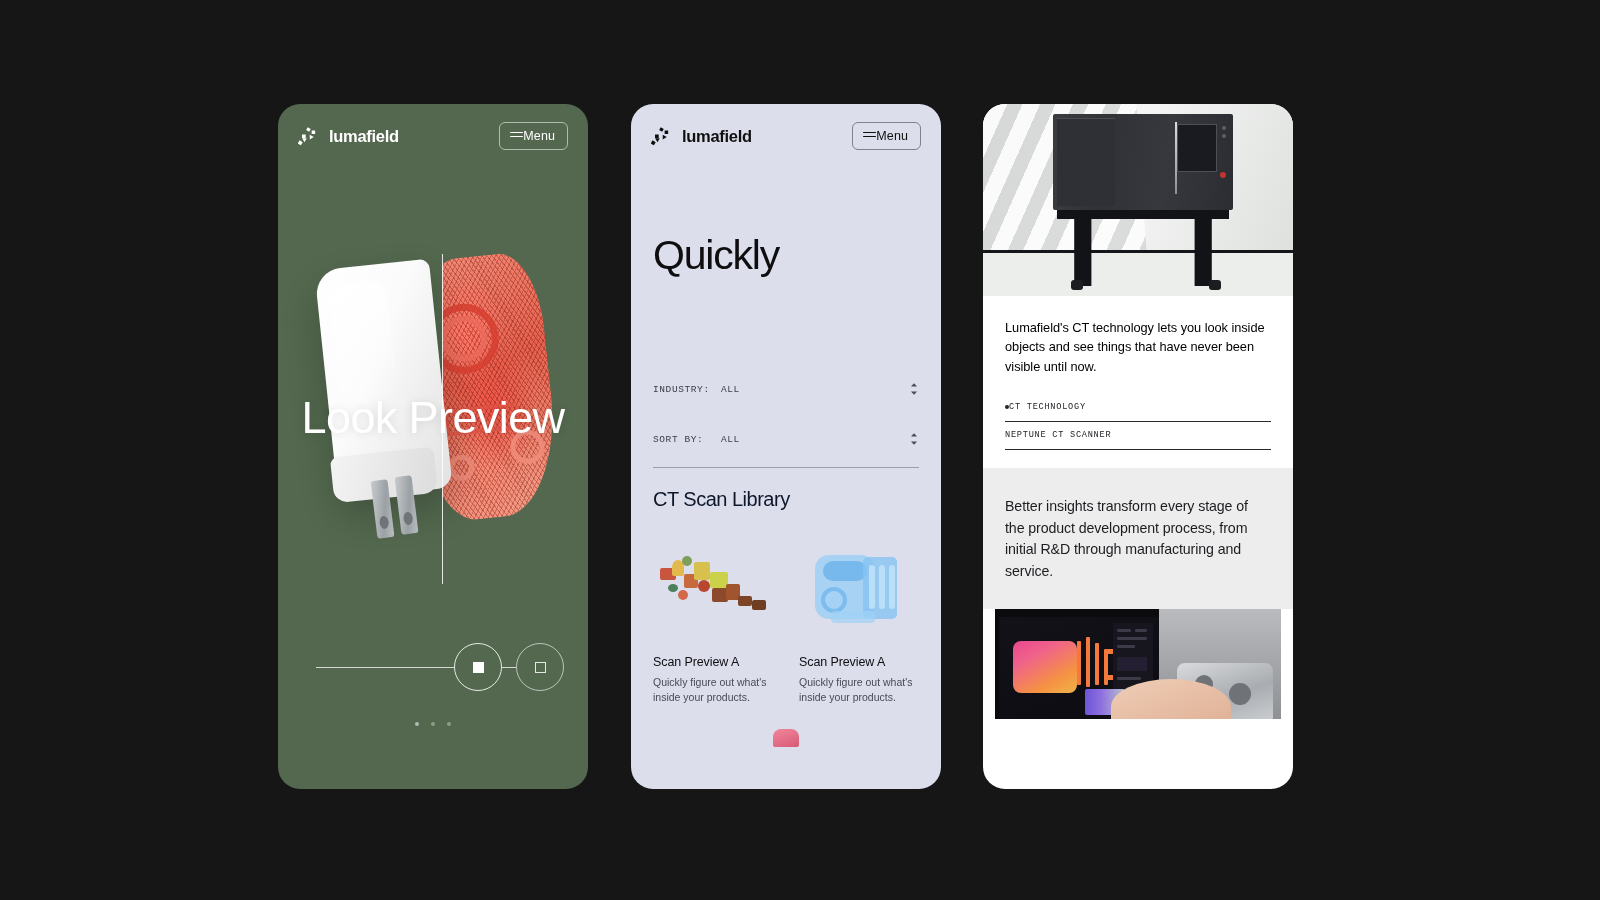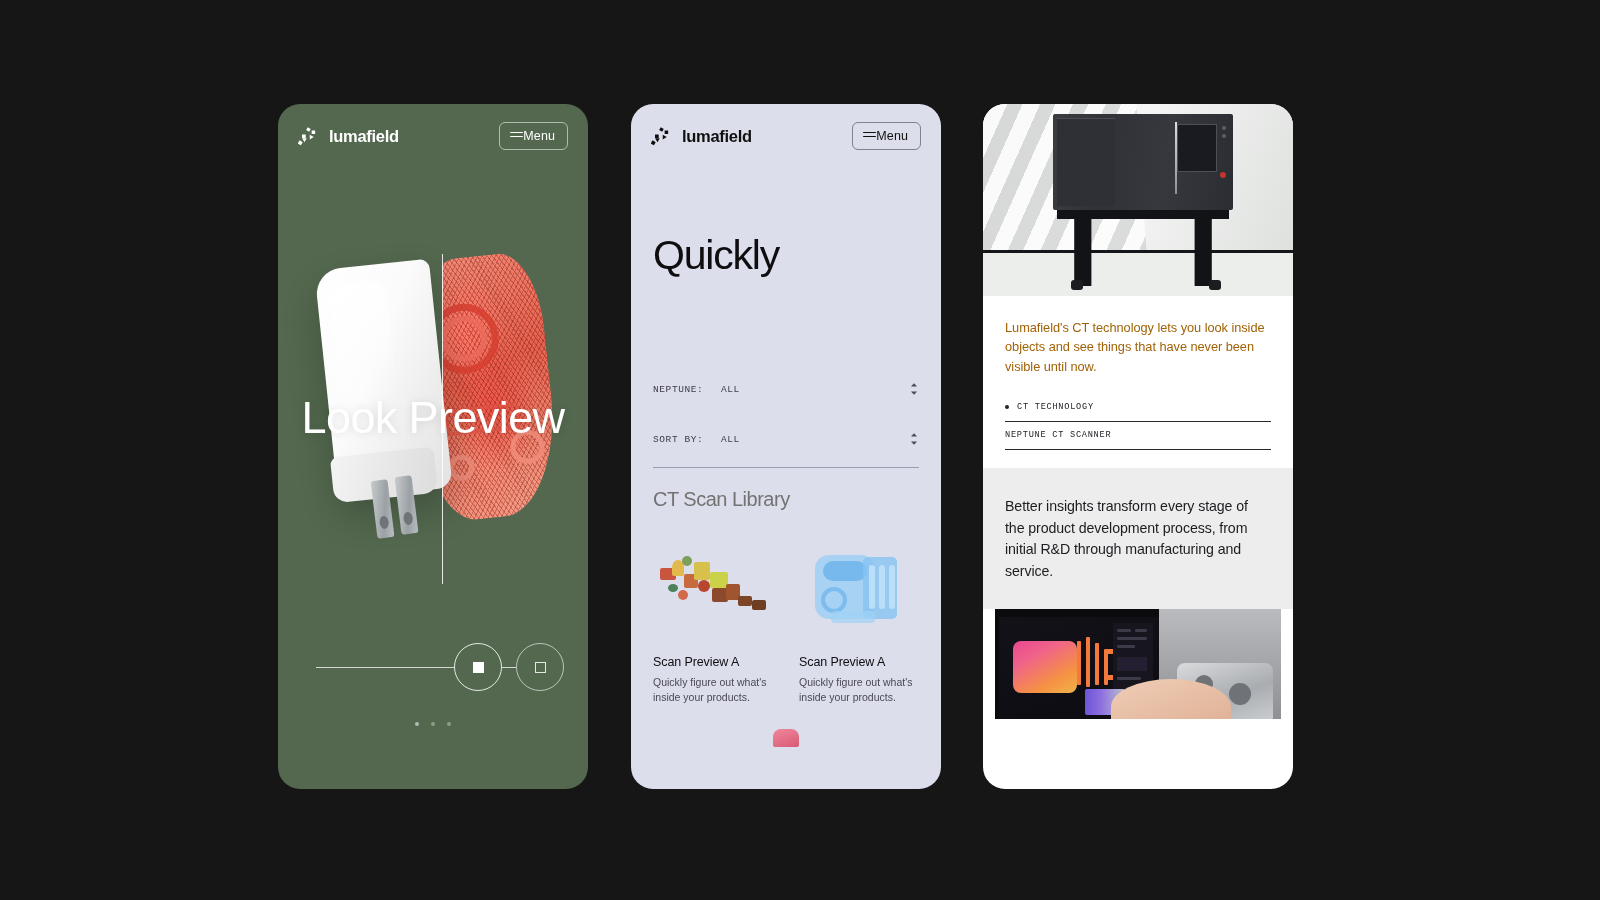--- a/index.html
+++ b/index.html
@@ -187,21 +187,21 @@
   }
   .filter-value{
     font-family:"Liberation Mono", monospace;
     font-size:9.5px; letter-spacing:.6px; color:#3D3D46;
   }
   .spin{ margin-left:auto; width:10px; height:16px; display:block; }
   .rule{ height:1px; background:#9a9cb0; margin-top:14px; }
 
   .lib-title{
     margin-top:20px; font-size:20px; font-weight:400;
-    letter-spacing:-0.5px; color:#737373;
+    letter-spacing:-0.5px; color:#0f172a;
   }
   .cards{
     display:grid; grid-template-columns:1fr 1fr; gap:6px 26px; margin-top:26px;
   }
   .card{ cursor:pointer; }
   .card-img{
     height:104px; display:flex; align-items:center; justify-content:center;
   }
   .card-name{
     font-size:12.5px; color:#0E0E10; letter-spacing:-0.1px; margin-top:14px;
@@ -251,25 +251,25 @@
   .machine .pip2{ position:absolute; right:7px; top:20px; width:4px; height:4px; border-radius:50%; background:#5b5f66; }
   .stand{
     position:absolute; left:74px; top:106px; width:172px; height:76px;
     background:#121317;
     clip-path:polygon(0 0,100% 0,100% 12%,90% 12%,90% 100%,80% 100%,80% 12%,20% 12%,20% 100%,10% 100%,10% 12%,0 12%);
   }
   .caster{ position:absolute; width:12px; height:10px; border-radius:3px; background:#1b1d21; top:176px; }
 
   .intro-block{ padding:22px 22px 18px 22px; background:#fff; }
   .intro-text{
-    font-size:12.8px; line-height:1.52; color:#a16207; letter-spacing:-0.05px;
+    font-size:12.8px; line-height:1.52; color:#000000; letter-spacing:-0.05px;
   }
   .nav-list{ margin-top:18px; }
   .nav-item{
-    display:flex; align-items:center; gap:8px;
+    display:flex; align-items:center; 
     font-family:"Liberation Mono", monospace;
     font-size:8.6px; letter-spacing:.75px; color:#23232A;
     padding:8px 0 9px 0; border-bottom:1px solid #2A2A2E; cursor:pointer;
   }
   .nav-item .bullet{ width:4px; height:4px; border-radius:50%; background:#23232A; flex:none; }
   .nav-item.plain{ padding-left:0; }
 
   .grey-block{ background:#EDEDED; padding:28px 22px 26px 22px; }
   .grey-text{
     font-size:14.2px; line-height:1.52; color:#1D1D21; letter-spacing:-0.1px;
@@ -400,21 +400,21 @@
         </span>
         <span>Menu</span>
       </div>
     </div>
 
     <div class="explore-body">
       <h1 class="explore-title">Quickly</h1>
 
       <div class="filters">
         <div class="filter-row">
-          <span class="filter-label">NEPTUNE:</span>
+          <span class="filter-label">INDUSTRY:</span>
           <span class="filter-value">ALL</span>
           <svg class="spin" viewBox="0 0 10 16">
             <path d="M5 2.2L8 5.6H2z" fill="#4a4a58"></path>
               <path d="M5 13.8L2 10.4h6z" fill="#4a4a58"></path>
           </svg>
         </div>
         <div class="filter-row" style="margin-top:22px">
           <span class="filter-label">SORT BY:</span>
           <span class="filter-value">ALL</span>
           <svg class="spin" viewBox="0 0 10 16">

